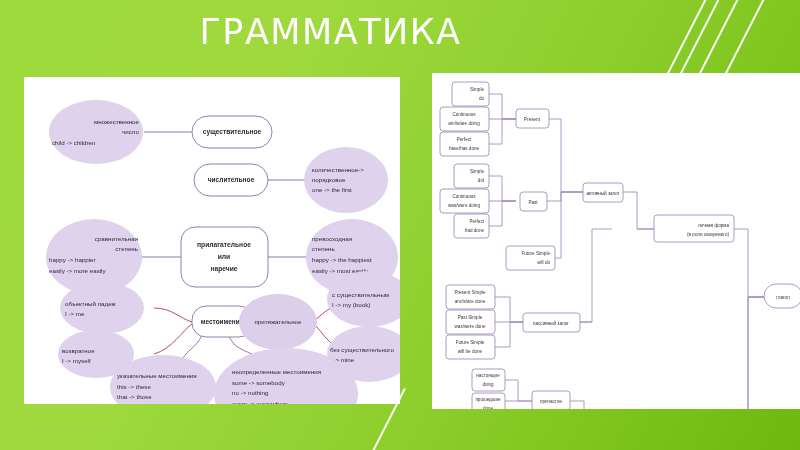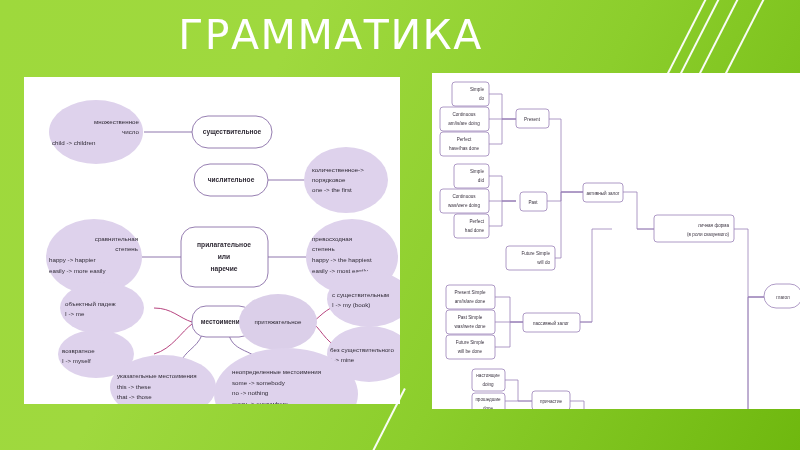--- a/index.html
+++ b/index.html
@@ -28,21 +28,21 @@
   
   .divider-line {
     position:absolute; left:404px; top:388px; width:1.6px; height:74px; background:#ffffff;
     transform-origin: top left; transform: rotate(27deg); opacity:.95;
   }
 
   .title {
     position:absolute; left:0; top:14px; width:661px;
     text-align:center;
     color:#ffffff;
-    font-size:41px;
+    font-size:35px;
     letter-spacing: 1.5px;
     font-weight: 400;
     font-family: "DejaVu Sans", sans-serif;
     line-height: 1.05;
   }
 
   .panel {
     position:absolute;
     background:#ffffff;
     overflow:hidden;

